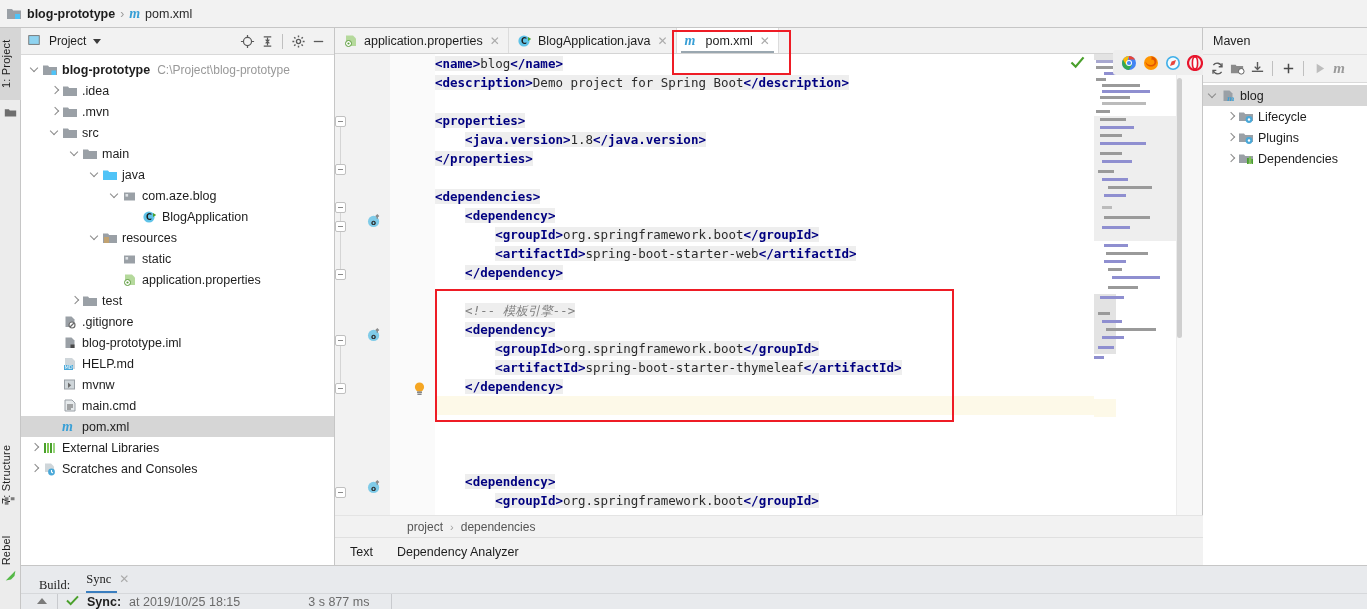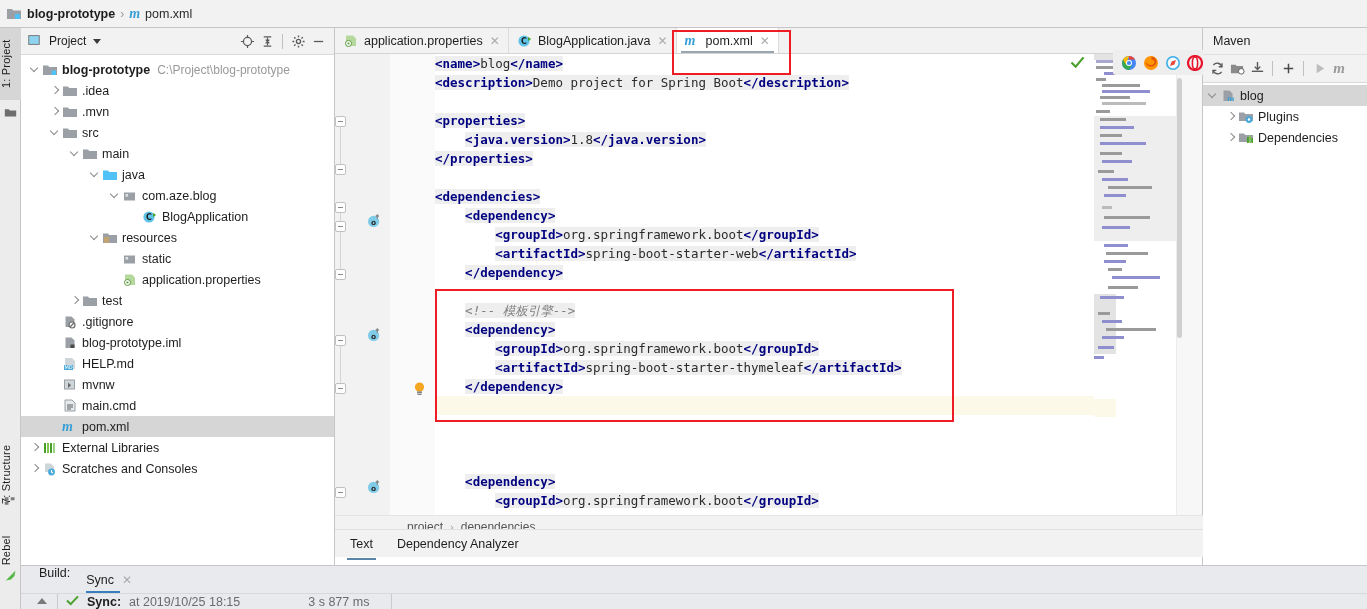--- a/index.html
+++ b/index.html
@@ -157,21 +157,21 @@
   }
 
   .breadcrumb {
     position: absolute; left: 0; bottom: 28px; width: 868px; height: 22px;
     background: #f2f2f2; display: flex; align-items: center;
     padding-left: 72px; gap: 7px; font-size: 12px; color: #555555;
     border-top: 1px solid #e4e4e4;
   }
   .bc-sep { color: #a0a0a0; font-size: 11px; }
   .bottabs {
-    position: absolute; left: 0; bottom: 8px; width: 868px; height: 28px;
+    position: absolute; left: 0; bottom: 0; width: 868px; height: 28px;
     background: #f2f2f2; display: flex; align-items: center; gap: 18px;
     padding-left: 12px; border-top: 1px solid #e0e0e0; font-size: 12.5px;
   }
   .bt { position: relative; padding: 5px 3px; color: #1d1d1d; }
   .bt.active::after {
     content: ""; position: absolute; left: 0; right: 0; bottom: -4px; height: 2px; background: #5a84a8;
   }
 
   
   .maven {
@@ -194,21 +194,21 @@
     background: #eeeeee; border-radius: 3px;
     display: flex; align-items: center; gap: 6px; padding: 0 8px;
   }
   .bicon { width: 16px; height: 16px; }
 
   
   .buildpanel {
     position: absolute; left: 21px; top: 565px; width: 1346px; height: 44px;
     background: #e8eaed; border-top: 1px solid #c6c6c6;
   }
-  .build-head { height: 27px; display: flex; align-items: flex-start; padding-left: 18px; gap: 16px; font-size: 12.5px; }
+  .build-head { height: 27px; display: flex; align-items: flex-end; padding-left: 18px; gap: 16px; font-size: 12.5px; font-family: Liberation Serif, serif; }
   .sync-tab { position: relative; display: flex; align-items: center; gap: 6px; height: 27px; }
   .sync-tab::after { content: ""; position: absolute; left: 0; right: 12px; bottom: 0; height: 2px; background: #3a7ebf; }
   .build-row {
     height: 17px; display: flex; align-items: center; gap: 8px;
     font-size: 12.5px; padding-left: 14px; border-top: 1px solid #d6d8db;
   }
   .build-row .sep { width: 1px; height: 16px; background: #c8cace; }
   .bold { font-weight: bold; }
   .grey { color: #6b6b6b; }
 
@@ -744,20 +744,30 @@
           <span class="nlabel">blog</span>
         </div>
         <div class="node">
           <span style="display:inline-block;width:22px"></span>
           <span class="arrow right"></span>
           <span class="ico"><svg width="16" height="16" viewBox="0 0 16 16">
               <path d="M1 3.5h5l1.2 1.6H15V12H1z" fill="#9aa0a6"></path>
               <circle cx="11" cy="10.5" r="3.4" fill="#4aa8d8"></circle>
               <circle cx="11" cy="10.5" r="1.2" fill="#fff"></circle>
             </svg></span>
+          <span class="nlabel">Lifecycle</span>
+        </div>
+        <div class="node">
+          <span style="display:inline-block;width:22px"></span>
+          <span class="arrow right"></span>
+          <span class="ico"><svg width="16" height="16" viewBox="0 0 16 16">
+              <path d="M1 3.5h5l1.2 1.6H15V12H1z" fill="#9aa0a6"></path>
+              <circle cx="11" cy="10.5" r="3.4" fill="#4aa8d8"></circle>
+              <circle cx="11" cy="10.5" r="1.2" fill="#fff"></circle>
+            </svg></span>
           <span class="nlabel">Plugins</span>
         </div>
         <div class="node">
           <span style="display:inline-block;width:22px"></span>
           <span class="arrow right"></span>
           <span class="ico"><svg width="16" height="16" viewBox="0 0 16 16">
               <path d="M1 3.5h5l1.2 1.6H15V12H1z" fill="#9aa0a6"></path>
               <rect x="9" y="7" width="1.8" height="6" fill="#4aa02c"></rect>
               <rect x="11.2" y="5.5" width="1.8" height="7.5" fill="#7ec850"></rect>
               <rect x="13.4" y="8" width="1.6" height="5" fill="#4aa02c"></rect>

